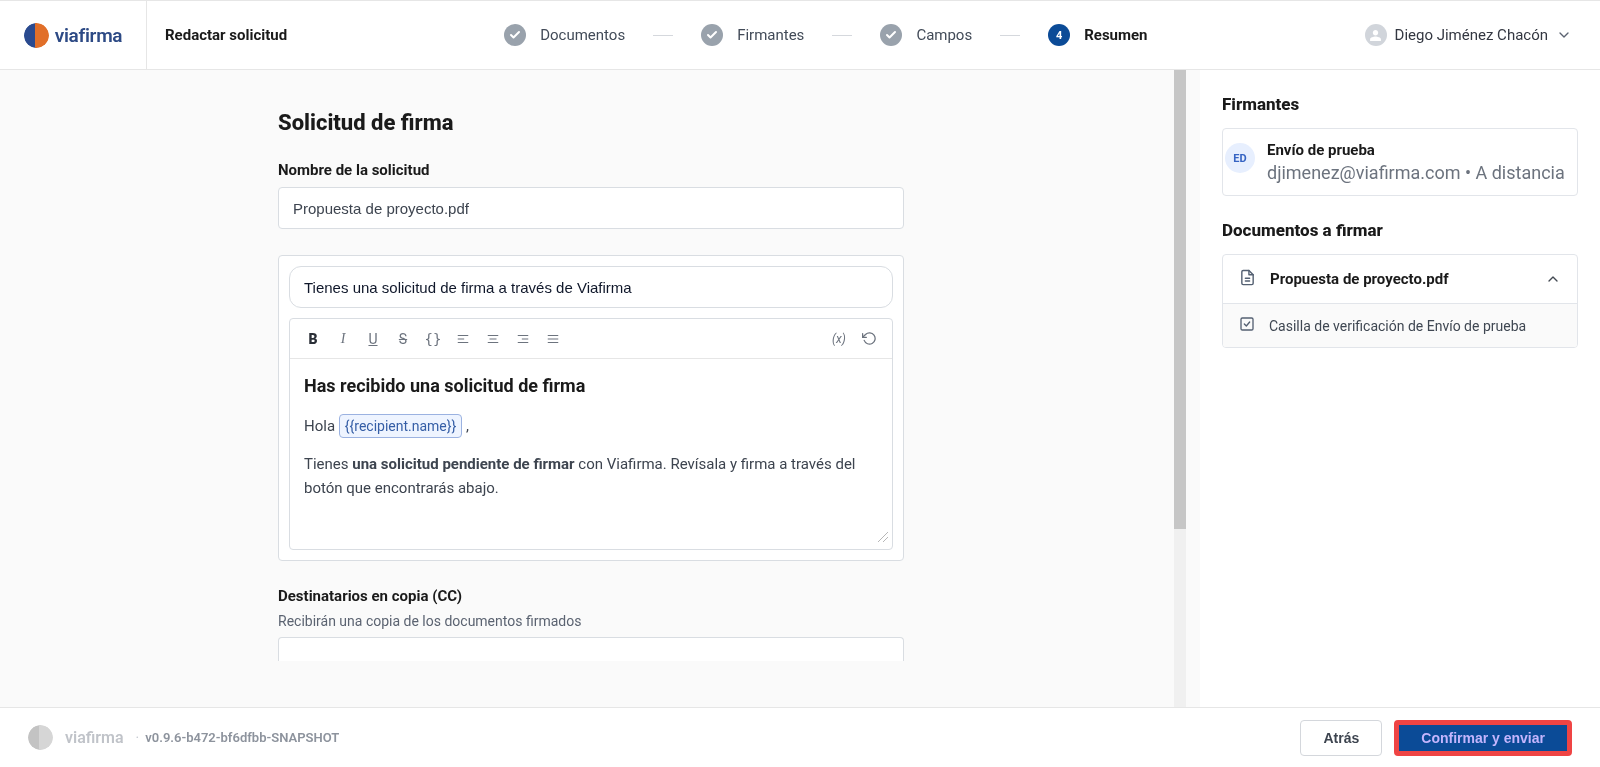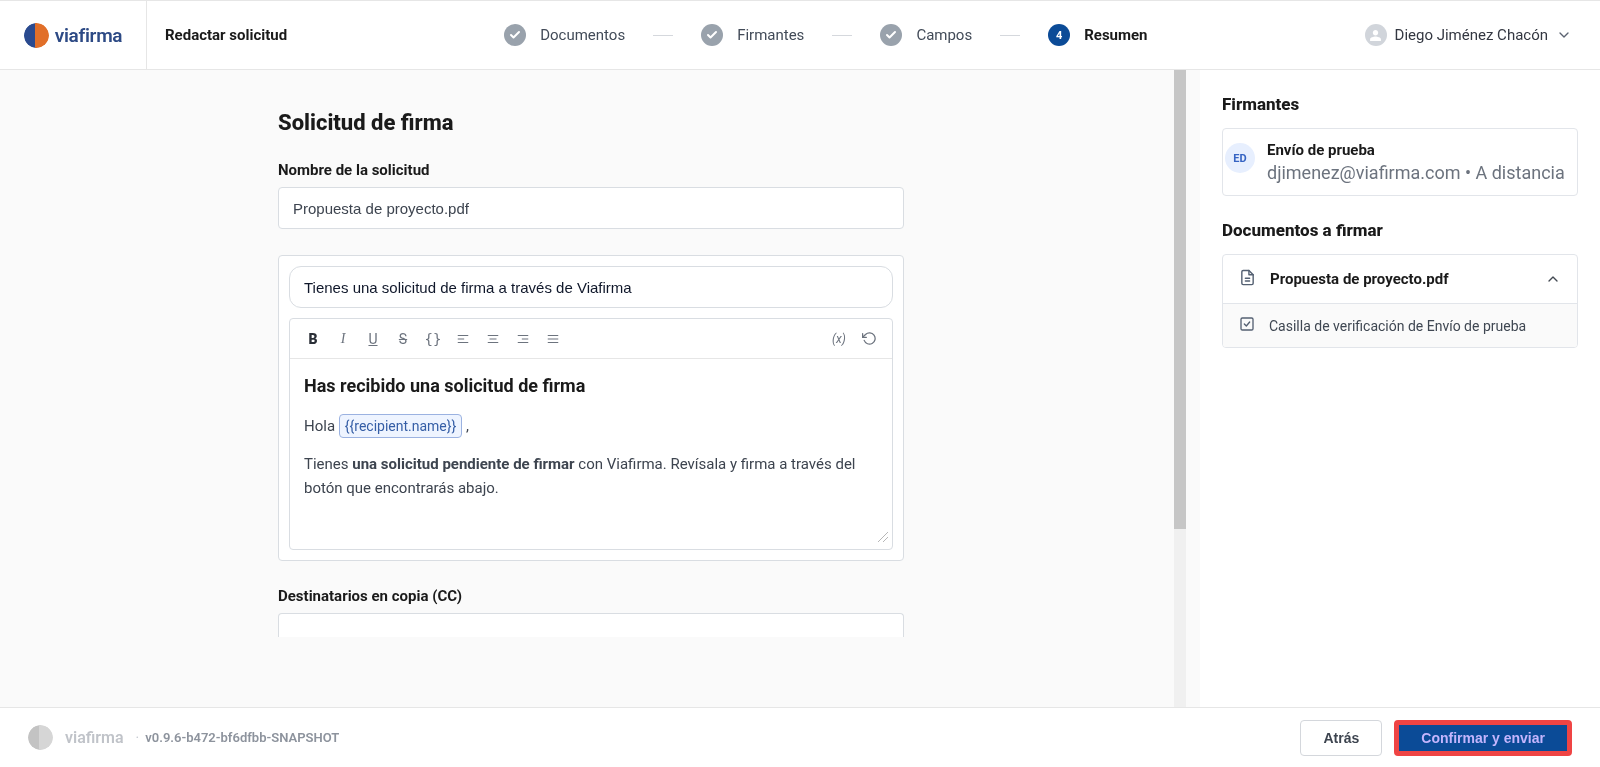--- a/index.html
+++ b/index.html
@@ -211,20 +211,21 @@
                     <line x1="7" y1="12" x2="12" y2="7"></line>
                   </svg>
               </span>
             </div>
           </div>
         </div>
       </div>
 
       <div class="section" style="margin-bottom:0;">
         <label class="field-label">Destinatarios en copia (CC)</label>
+        <span class="sub-label">Recibirán una copia de los documentos firmados</span>
         <input type="text" class="text-input" style="height: 24px; border-bottom: none; border-radius: 4px 4px 0px 0px;">
       </div>
     </div>
   </div>
 
   <div class="sidebar">
     <div class="side-title">Firmantes</div>
     <div class="card">
       <div class="chip">ED</div>
       <div class="card-main">

